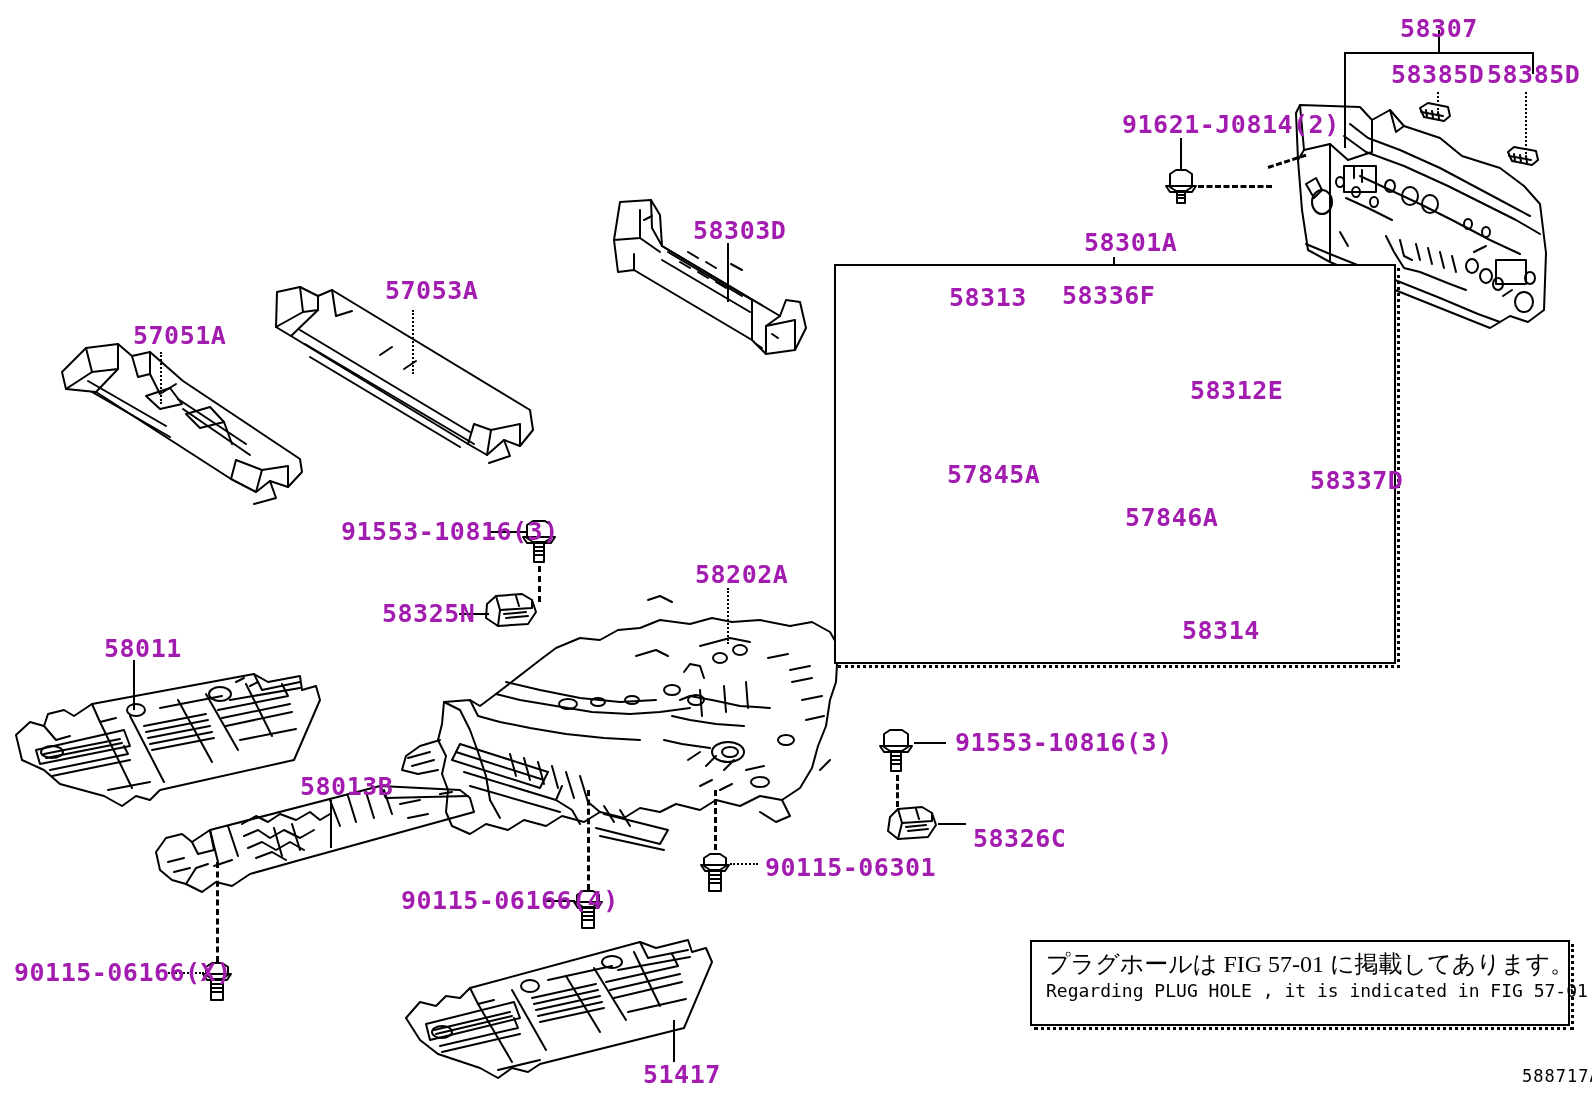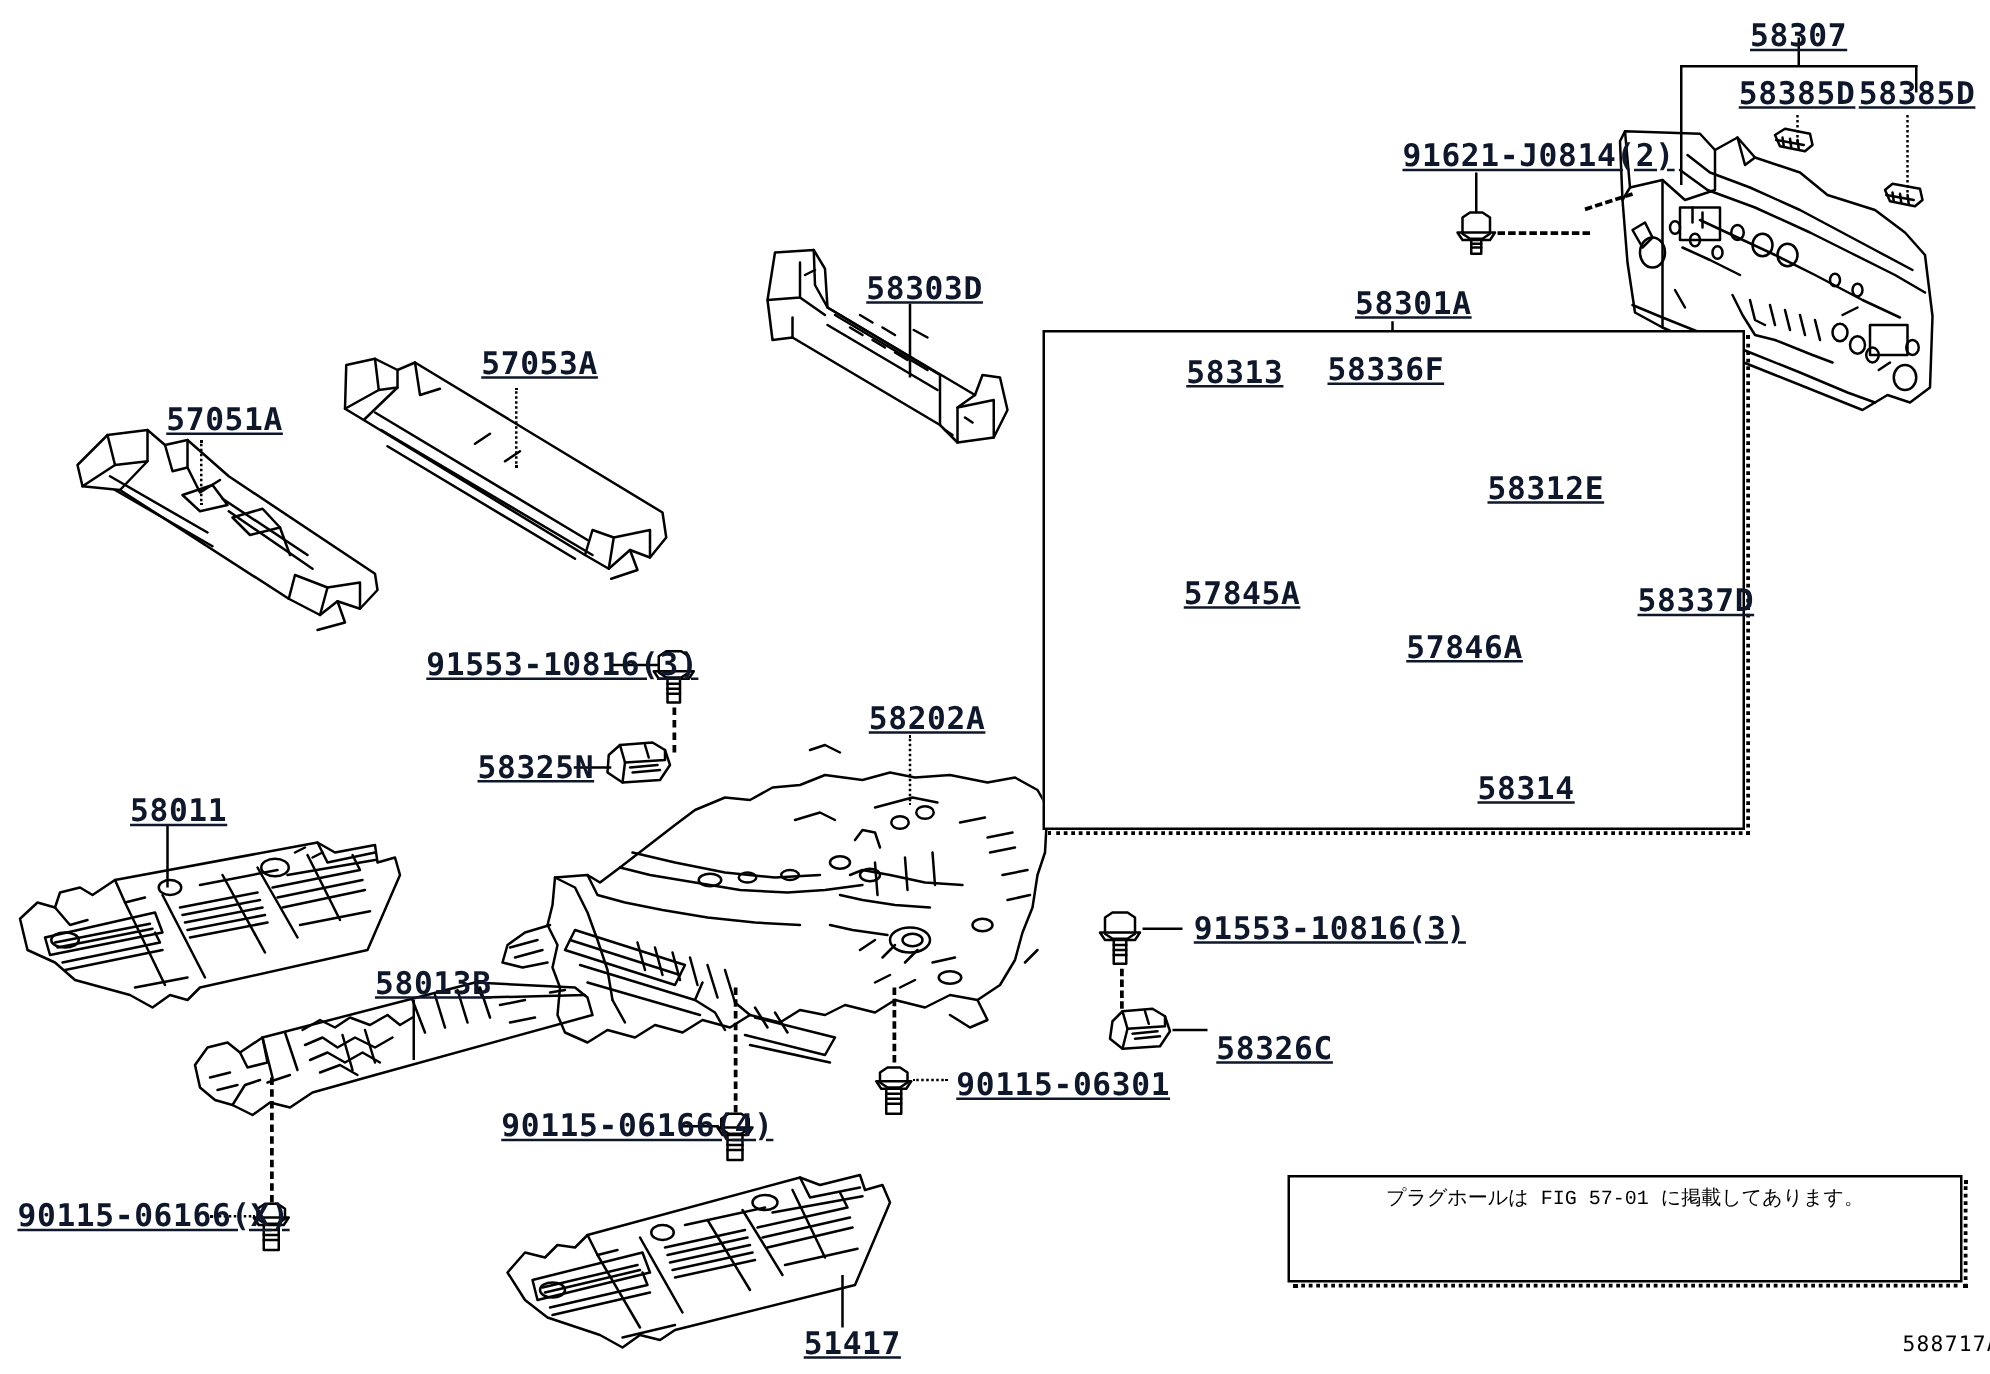--- a/index.html
+++ b/index.html
@@ -18,22 +18,21 @@
   }
   
   .lbl{
     position:absolute;
     font-family:"DejaVu Sans Mono","Liberation Mono",monospace;
     font-size:25px;
     font-weight:700;
     letter-spacing:0.5px;
     white-space:nowrap;
     line-height:1;
-    color:#0f172a;
-    text-decoration:underline;
+    color:#a21caf;
   }
   
   .lead{position:absolute;background:#000;}
   .lead.v{width:2px;}
   .lead.h{height:2px;}
   .lead-dot{position:absolute;}
   .lead-dot.v{
     width:0;border-left:2px dotted #000;
   }
   .lead-dot.h{
@@ -70,22 +69,22 @@
     text-align:center;
     padding:7px 14px 9px 14px;
   }
   #note-box-shadow{
     position:absolute;
     border-right:3px dotted #000;
     border-bottom:3px dotted #000;
     box-sizing:border-box;
   }
   .note-ja{
-    font-family:Liberation Mono, monospace;
-    font-size:16px;
+    font-family:Liberation Serif, serif;
+    font-size:24px;
     line-height:1.25;
     white-space:nowrap;
   }
   .note-en{
     font-family:"DejaVu Sans Mono","Liberation Mono",monospace;
     font-size:18px;
     line-height:1.3;
     white-space:nowrap;
   }
   .note-ref{
@@ -650,17 +649,18 @@
 
   <div class="lbl" style="left:765px; top:855px;">90115-06301</div>
 
   <div class="lbl" style="left:955px; top:730px;">91553-10816(3)</div>
 
   <div class="lbl" style="left:973px; top:810px;margin-top:16px;">58326C</div>
 
   <div id="note-box-shadow" style="left:1034px; top:944px; width:540px; height:86px;"></div>
   <div id="note-box" style="left:1030px; top:940px; width:540px; height:86px;">
     <div class="note-ja">プラグホールは FIG 57-01 に掲載してあります。</div>
+    <div class="note-en">Regarding  PLUG  HOLE , it is indicated in FIG  57-01</div>
   </div>
 
   <div id="figure-code" style="left:1522px; top:1066px;">588717A</div>
 
 </div>
 
 </body></html>

